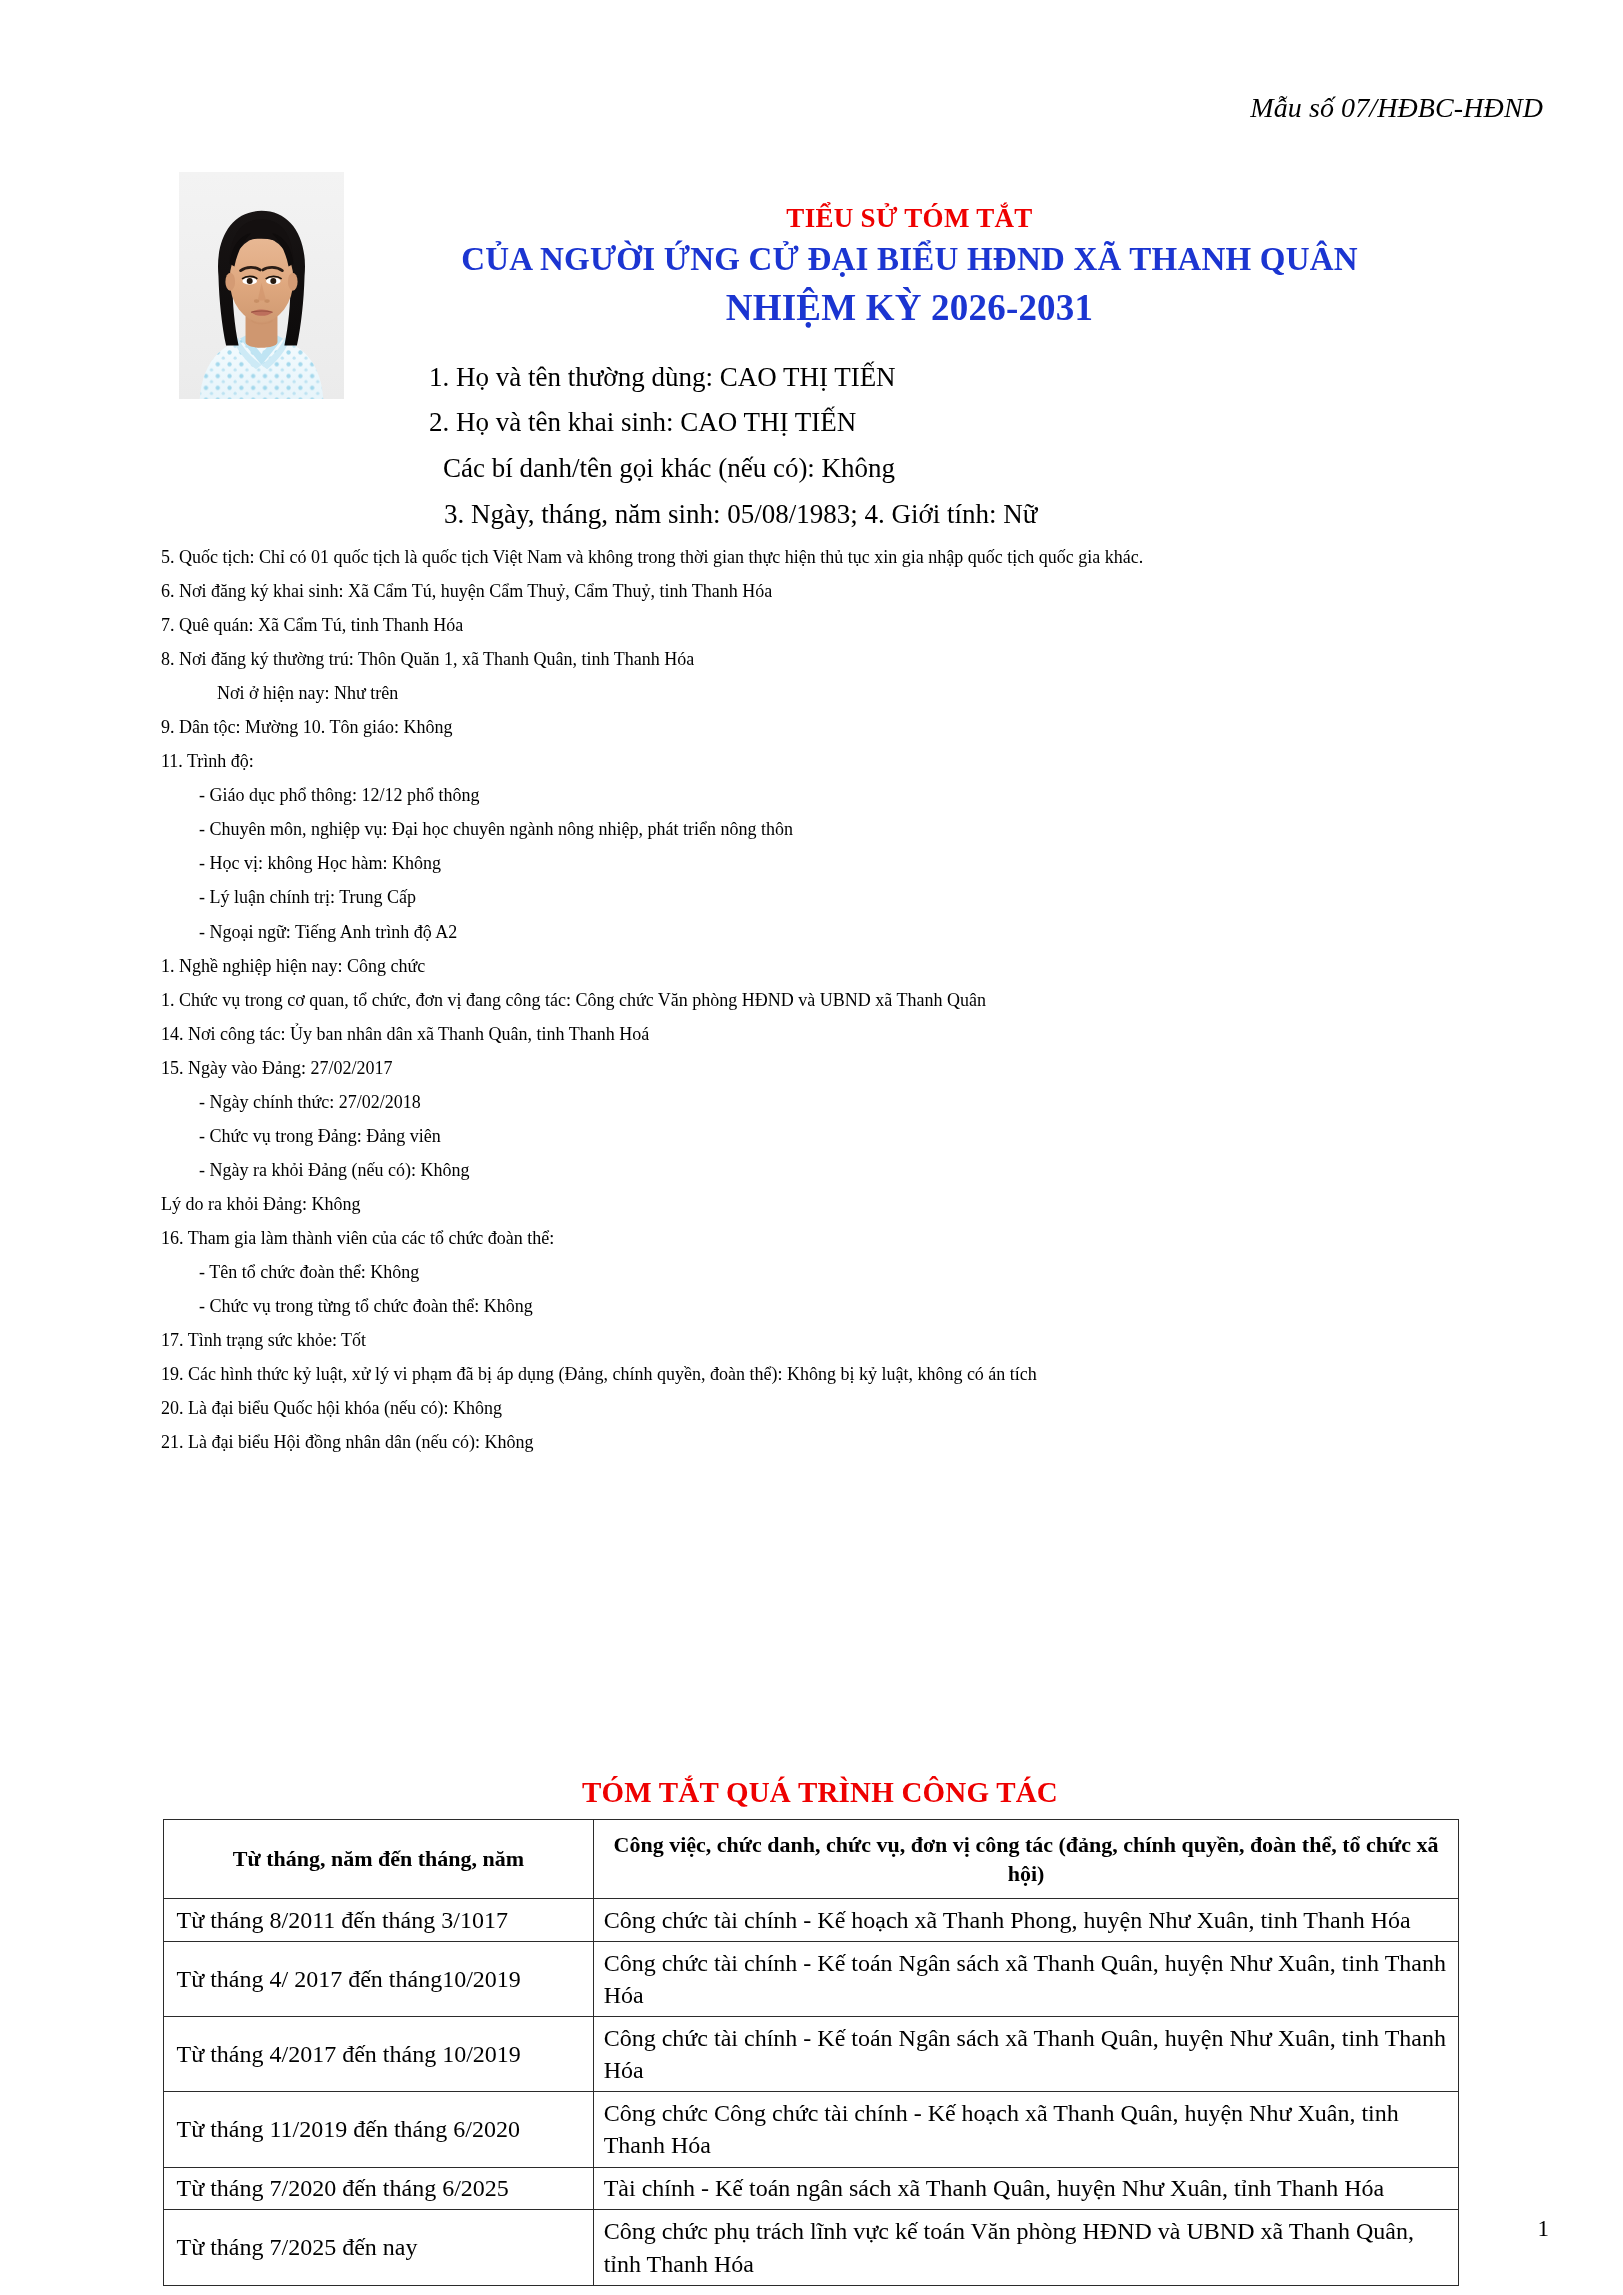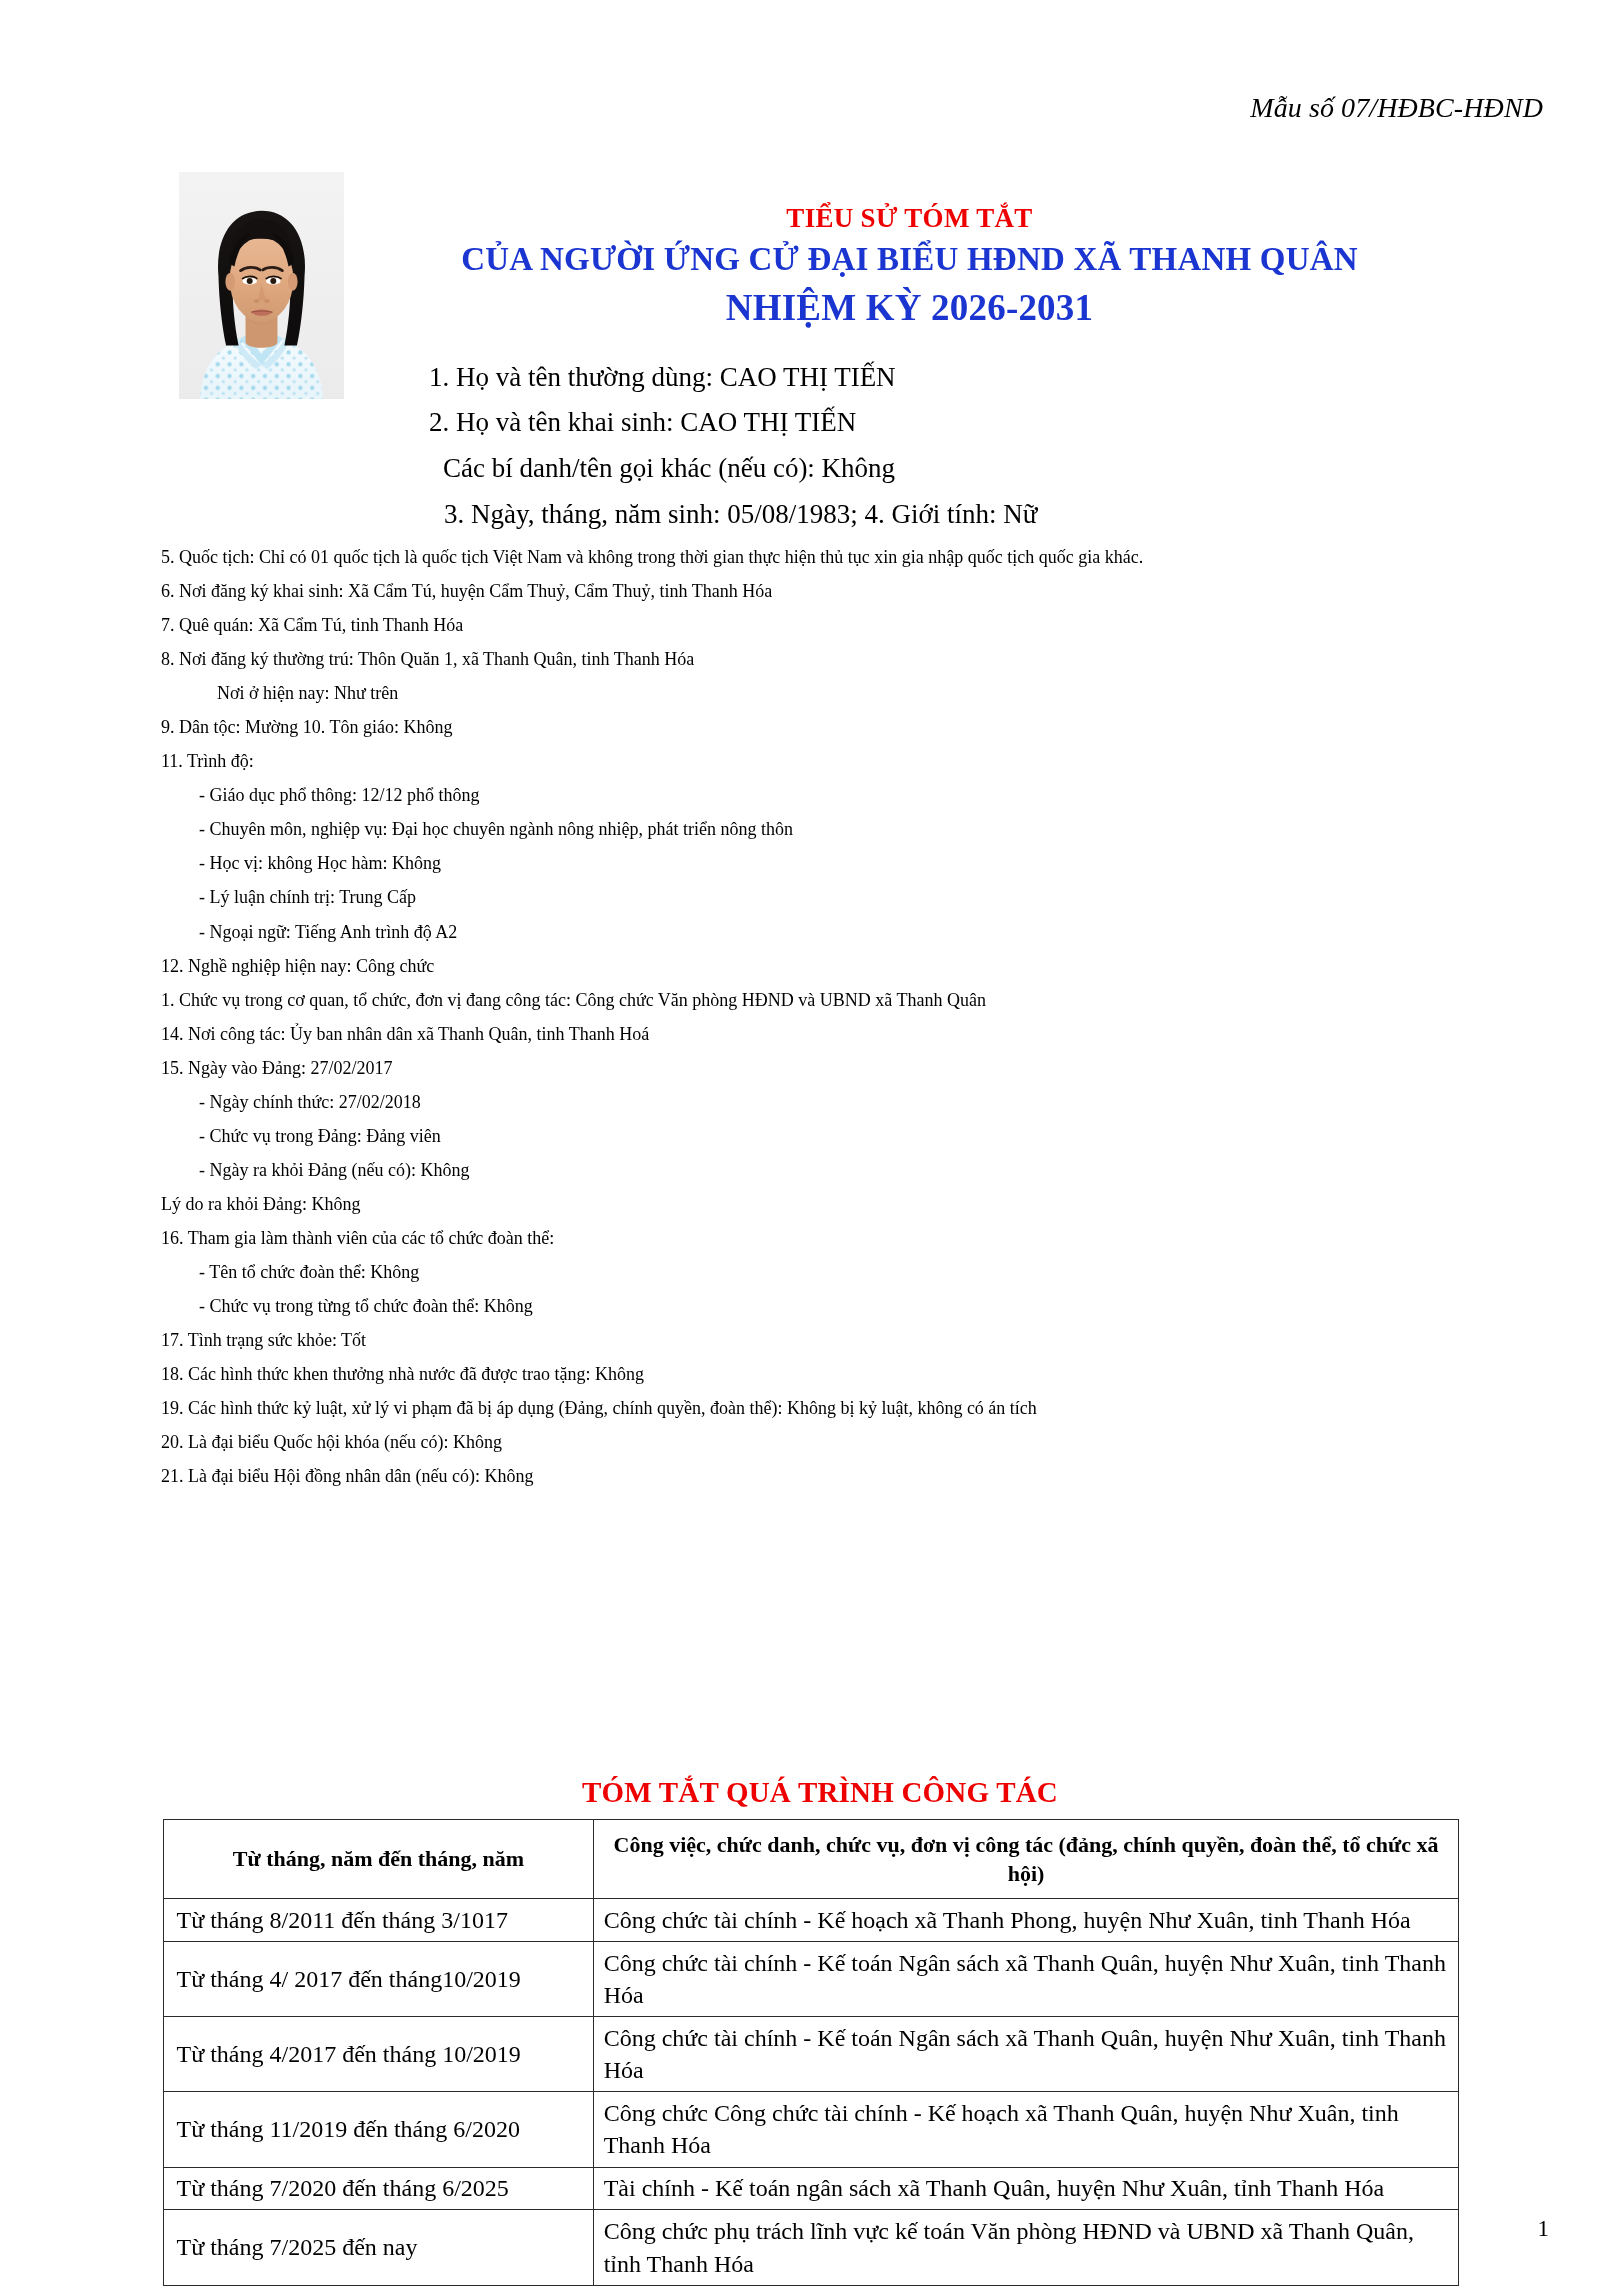--- a/index.html
+++ b/index.html
@@ -263,33 +263,32 @@
     <p>7. Quê quán: Xã Cẩm Tú, tinh Thanh Hóa</p>
     <p>8. Nơi đăng ký thường trú: Thôn Quăn 1, xã Thanh Quân, tinh Thanh Hóa</p>
     <p class="sub2">Nơi ở hiện nay: Như trên</p>
     <p>9. Dân tộc: Mường   10. Tôn giáo: Không</p>
     <p>11. Trình độ:</p>
     <p class="sub">- Giáo dục phổ thông: 12/12 phổ thông</p>
     <p class="sub">- Chuyên môn, nghiệp vụ: Đại học chuyên ngành nông nhiệp, phát triển nông thôn</p>
     <p class="sub">- Học vị: không          Học hàm: Không</p>
     <p class="sub">- Lý luận chính trị: Trung Cấp</p>
     <p class="sub">- Ngoại ngữ: Tiếng Anh  trình độ A2</p>
-    <p>12. Nghề nghiệp hiện nay: Công chức</p>
+    <p>1. Nghề nghiệp hiện nay: Công chức</p>
     <p>1. Chức vụ trong cơ quan, tổ chức, đơn vị đang công tác: Công chức Văn phòng HĐND và UBND xã Thanh Quân</p>
     <p>14. Nơi công tác: Ủy ban nhân dân xã Thanh Quân, tinh Thanh Hoá</p>
     <p>15. Ngày vào Đảng: 27/02/2017</p>
     <p class="sub">- Ngày chính thức: 27/02/2018</p>
     <p class="sub">- Chức vụ trong Đảng: Đảng viên</p>
     <p class="sub">- Ngày ra khỏi Đảng (nếu có): Không</p>
     <p>Lý do ra khỏi Đảng: Không</p>
     <p>16. Tham gia làm thành viên của các tổ chức đoàn thể:</p>
     <p class="sub">- Tên tổ chức đoàn thể: Không</p>
     <p class="sub">- Chức vụ trong từng tổ chức đoàn thể: Không</p>
     <p>17. Tình trạng sức khỏe: Tốt</p>
-    <p>18. Các hình thức khen thưởng nhà nước đã được trao tặng: Không</p>
     <p>19. Các hình thức kỷ luật, xử lý vi phạm đã bị áp dụng (Đảng, chính quyền, đoàn thể): Không bị kỷ luật, không có án tích</p>
     <p>20. Là đại biểu Quốc hội khóa (nếu có): Không</p>
     <p>21. Là đại biểu Hội đồng nhân dân (nếu có): Không</p>
   </div>
 
   <div class="section-heading">TÓM TẮT QUÁ TRÌNH CÔNG TÁC</div>
 
   <table class="work-table">
     <colgroup>
       <col class="col-period">

